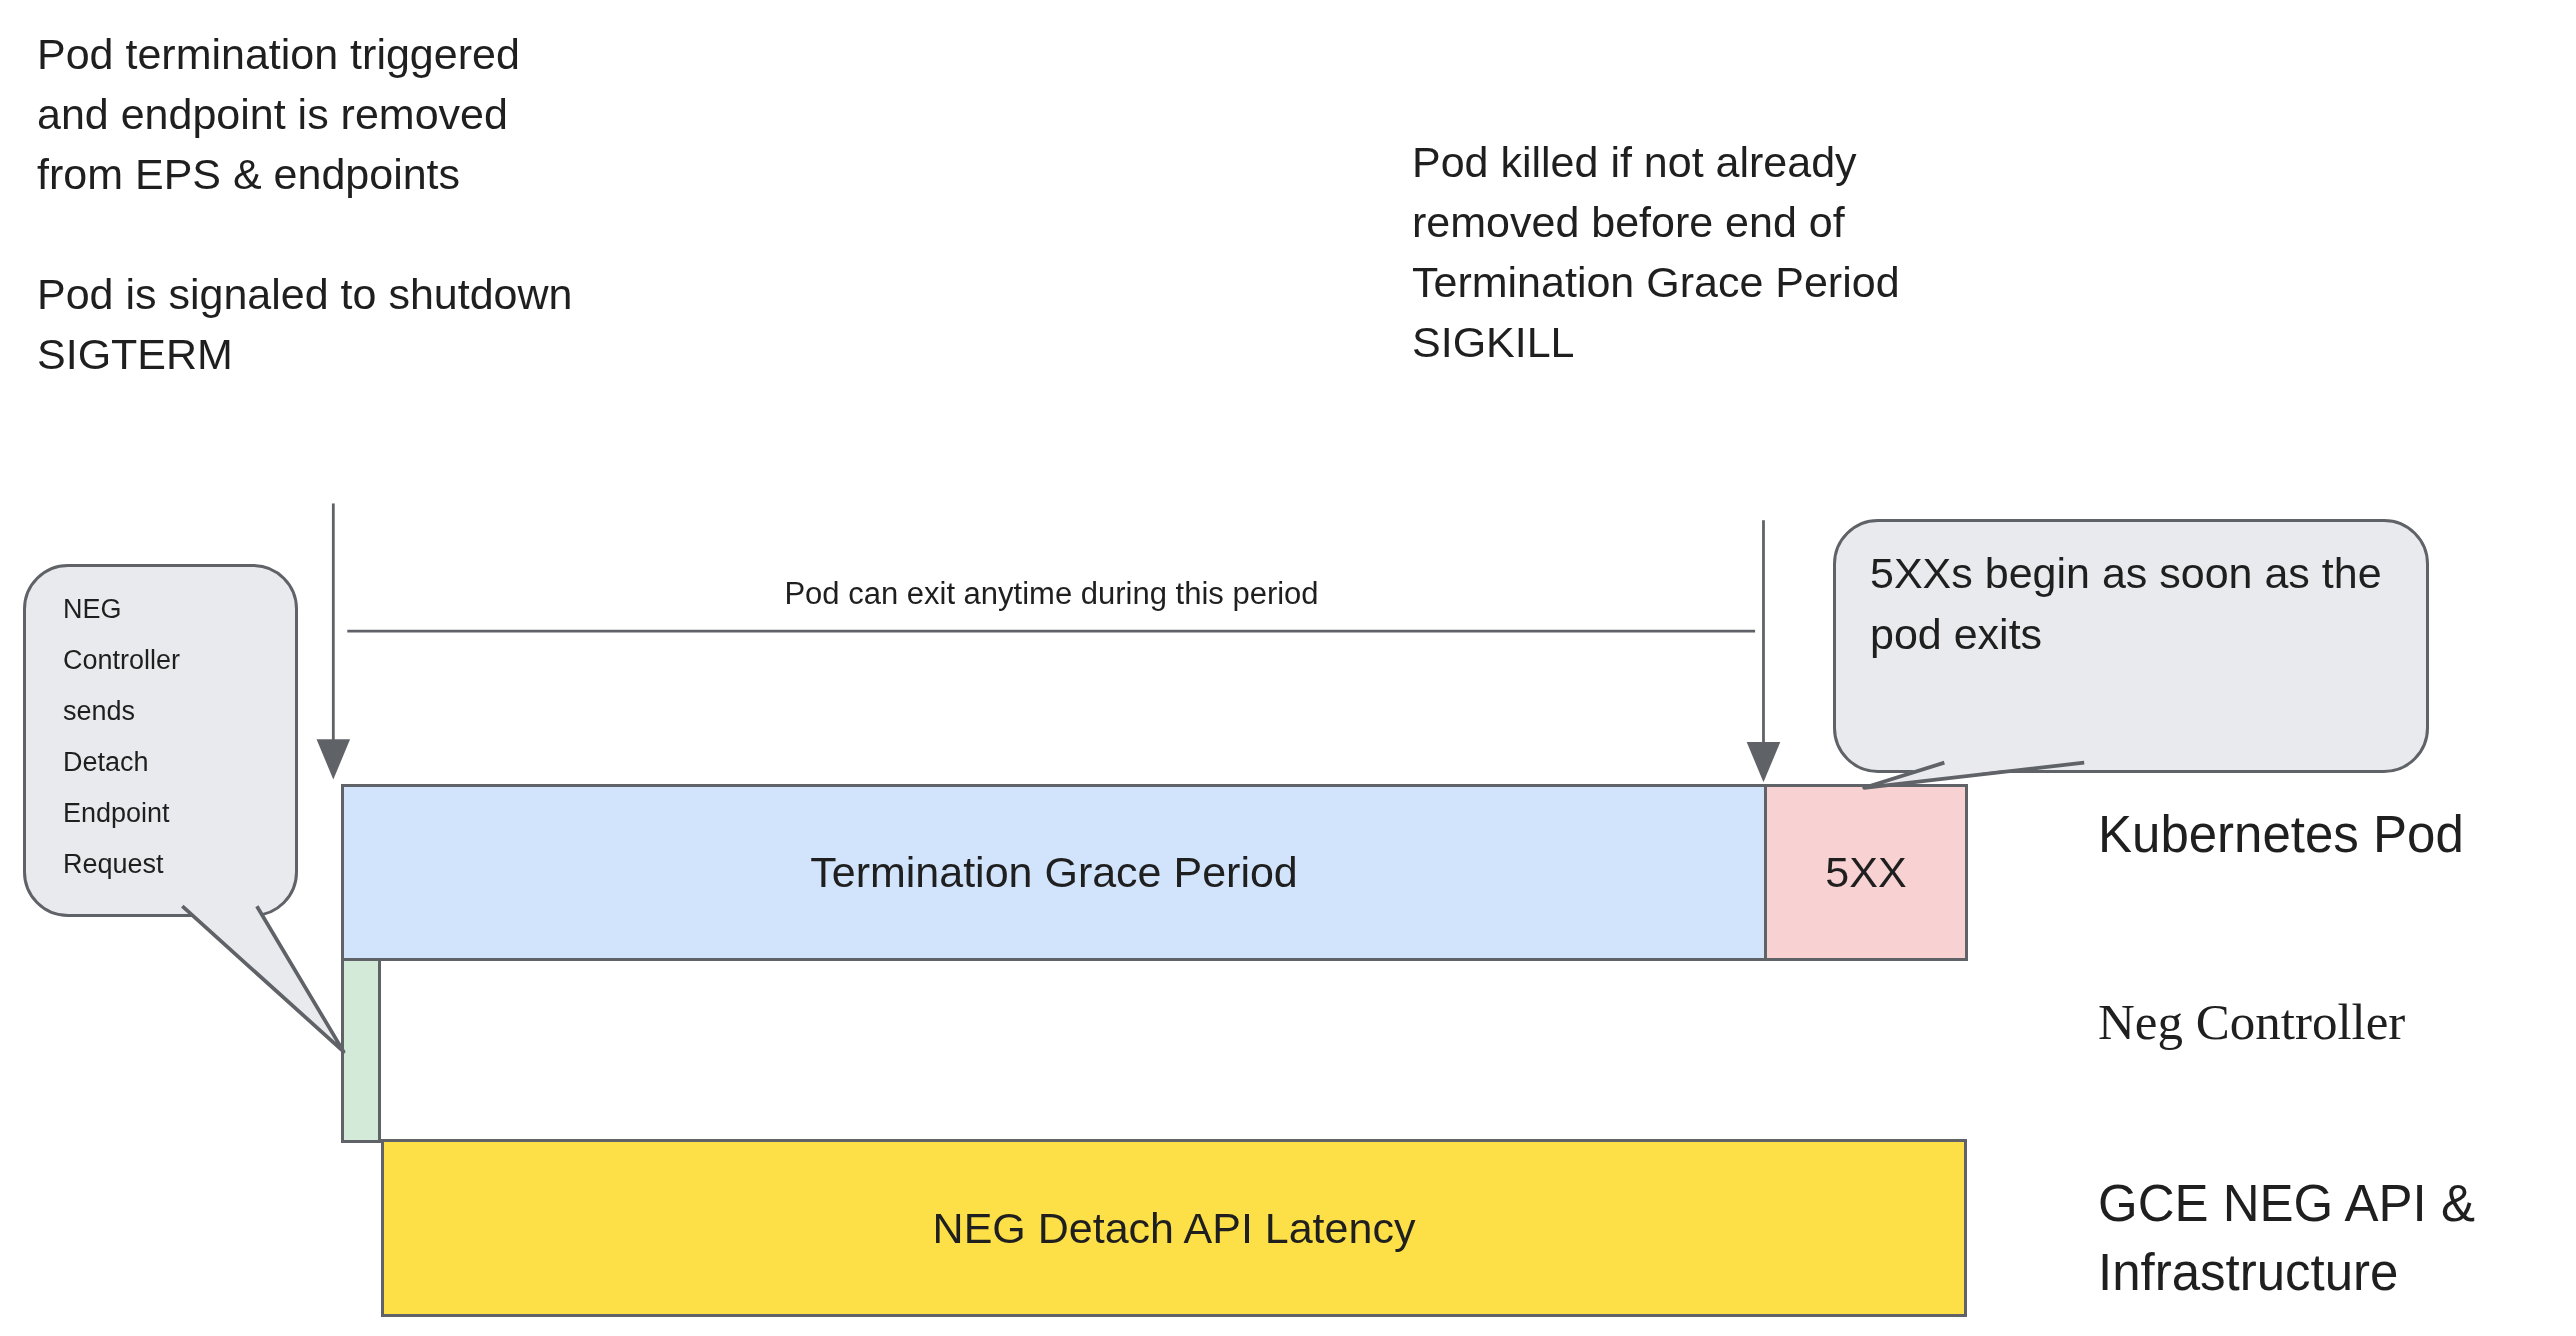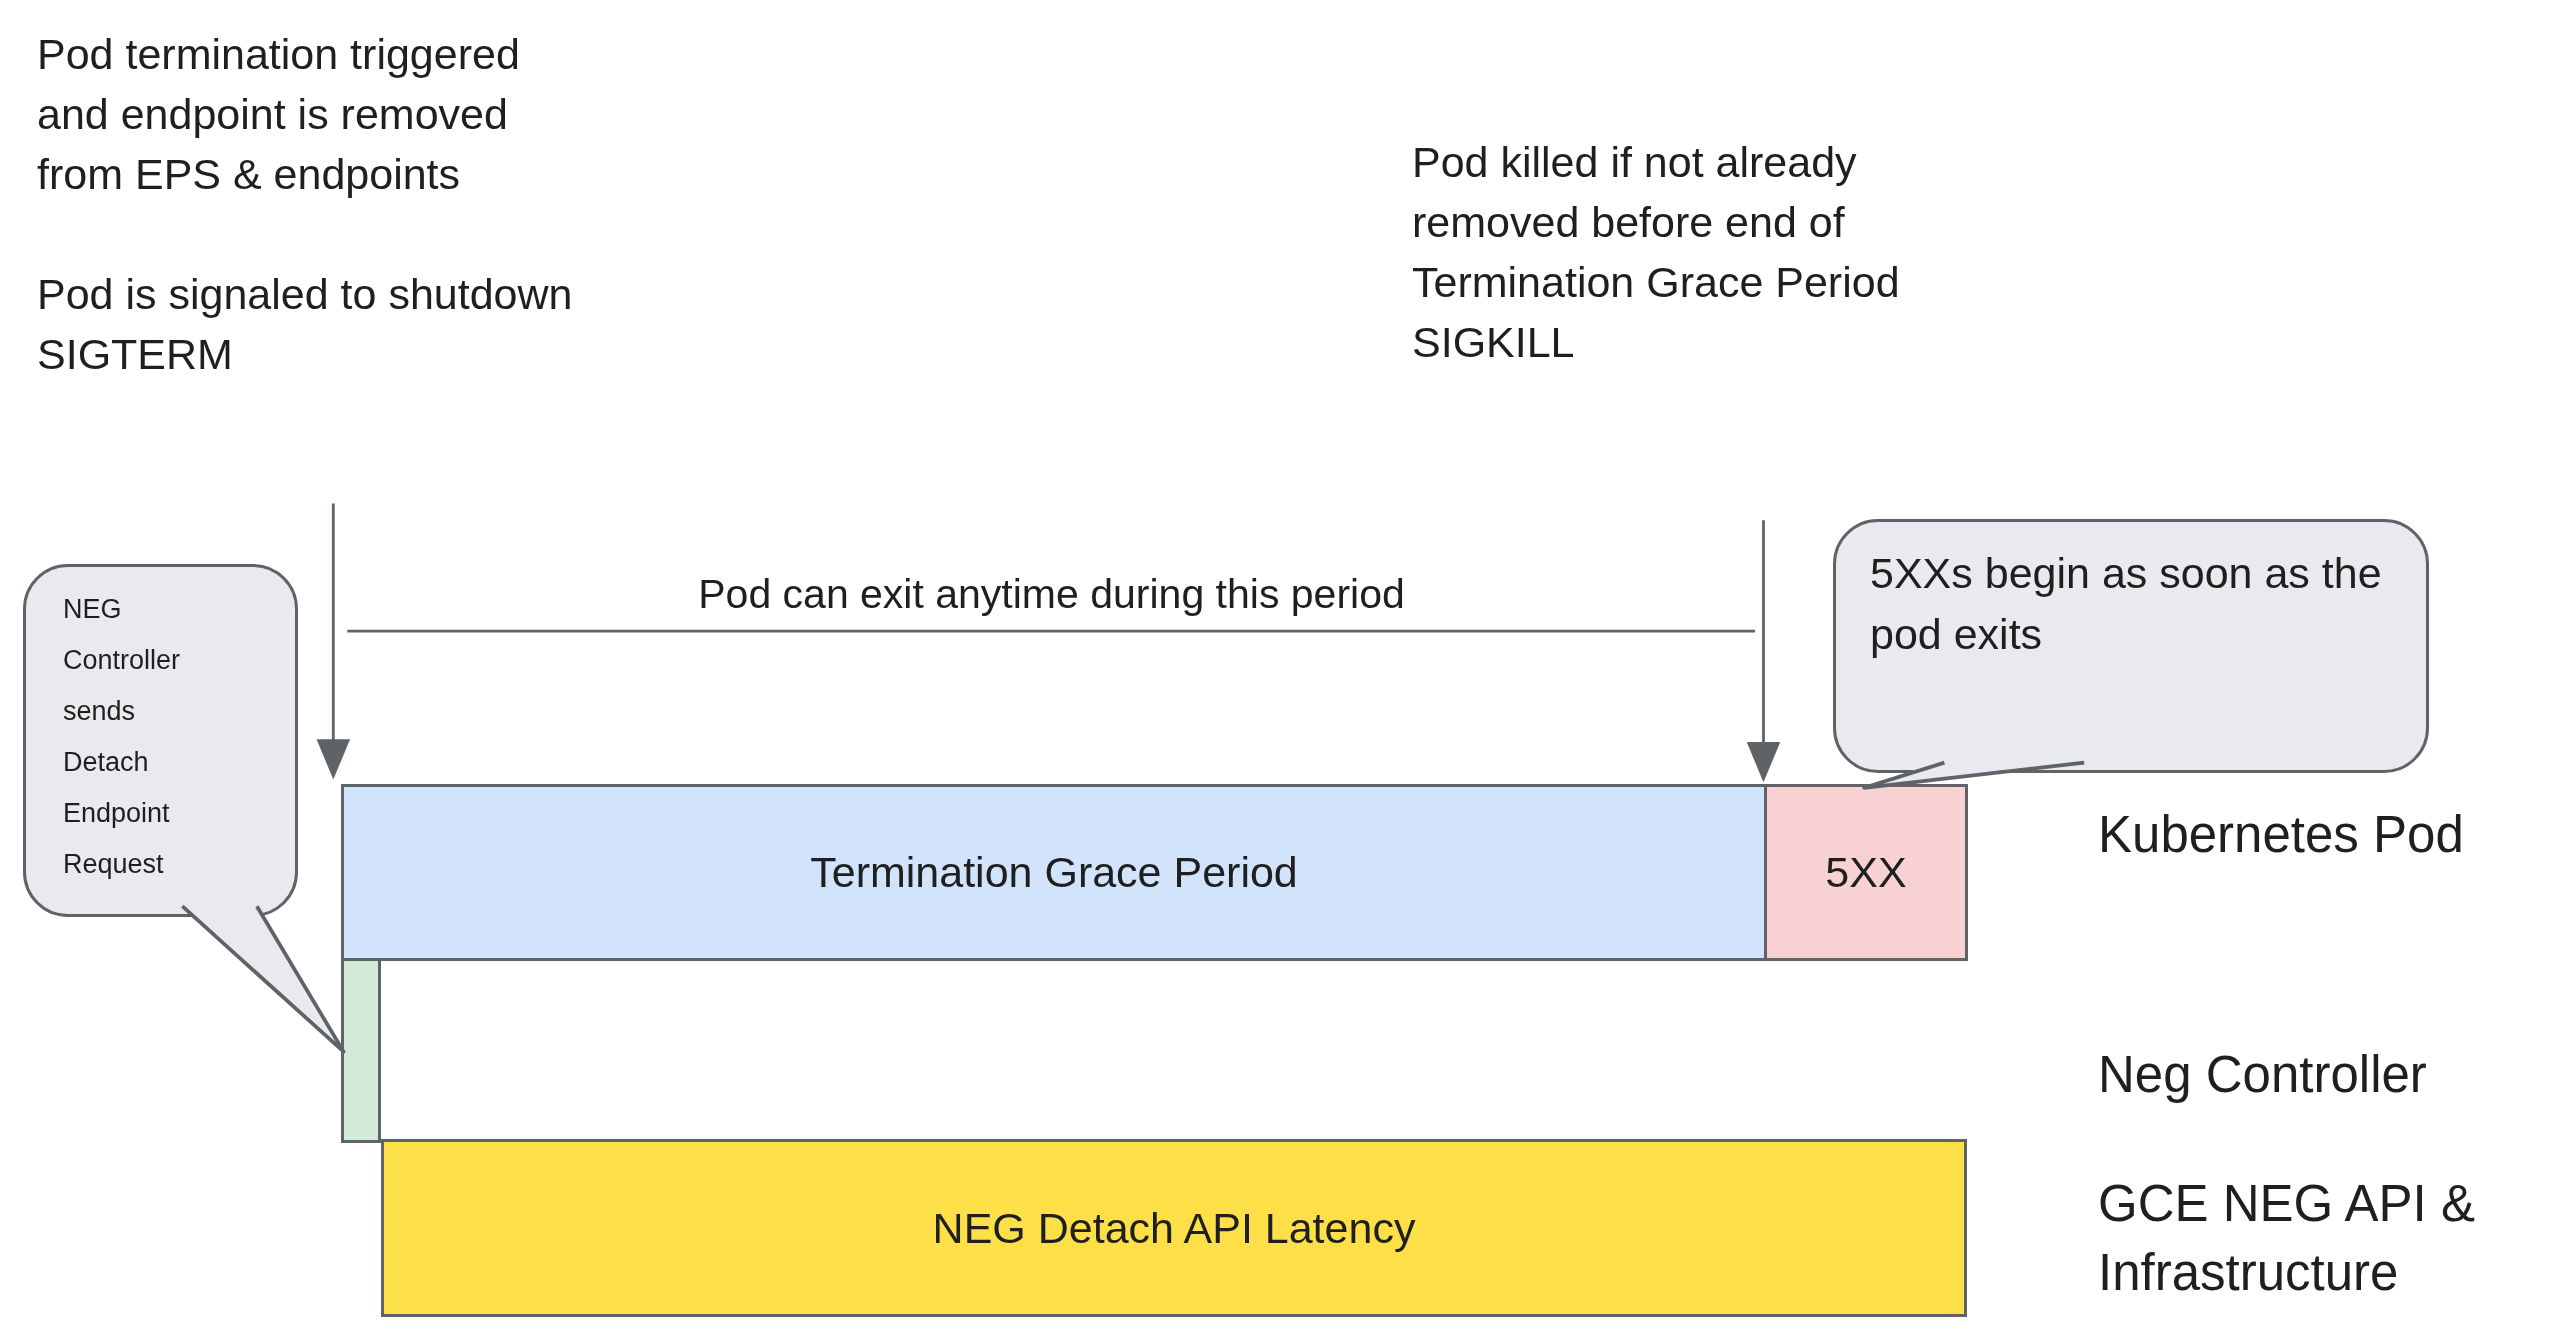--- a/index.html
+++ b/index.html
@@ -15,21 +15,21 @@
   .note {
     position: absolute;
     text-align: left;
     font-size: 43px;
     line-height: 60px;
     white-space: pre-line;
   }
   .period-note {
     position: absolute;
     text-align: center;
-    font-size: 41px;
+    font-size: 31px;
     line-height: 56px;
   }
   .bar {
     position: absolute;
     box-sizing: border-box;
     border: 3.7px solid #5f6368;
     display: flex;
     align-items: center;
     justify-content: center;
     font-size: 43px;
@@ -102,21 +102,21 @@
   </div>
 
   <div class="bar bar-green" style="left:341px; top:958px; width:40px; height:185px;"></div>
 
   <div class="bar bar-yellow" style="left:381px; top:1139px; width:1586px; height:178px;">
     <span>NEG Detach API Latency</span>
   </div>
 
   <div class="lane-label" style="top:800px;">Kubernetes Pod</div>
 
-  <div class="lane-label" style="top:1040px;">Neg Controller</div>
+  <div class="lane-label" style="top:988px;font-family:Liberation Serif, serif;">Neg Controller</div>
 
   <div class="lane-label" style="top:1169px;">GCE NEG API &amp;
 Infrastructure</div>
 
   <div class="callout callout-left" style="left:23px; top:564px; width:275px; height:353px;">
     <div class="callout-text">NEG
 Controller
 sends
 Detach
 Endpoint

